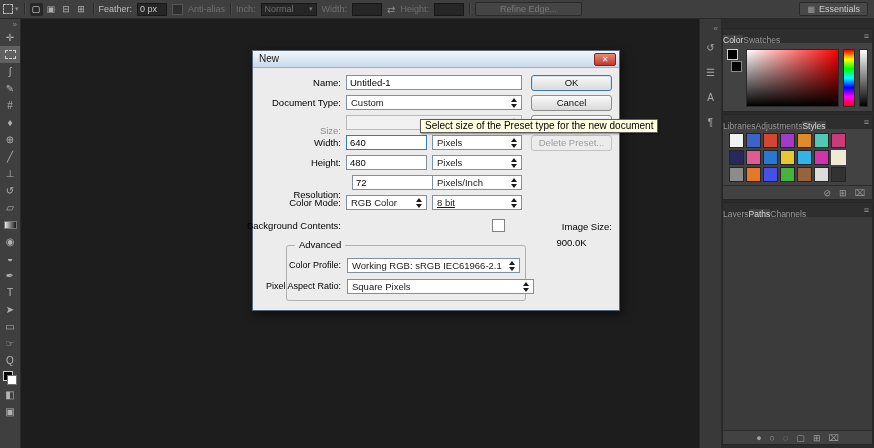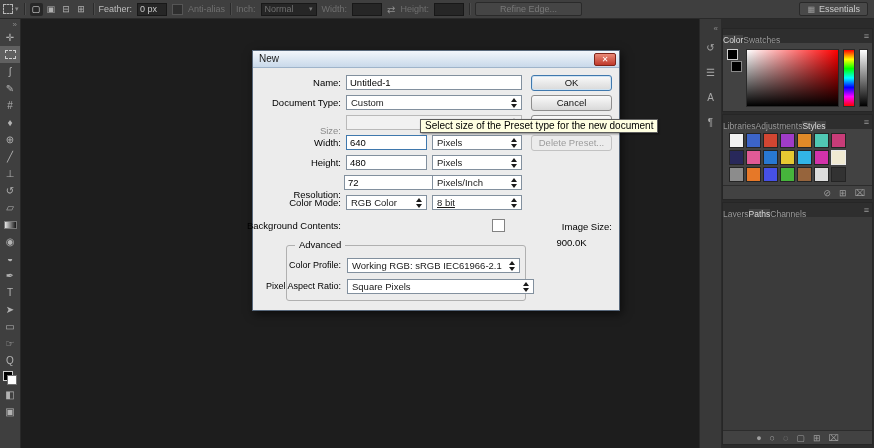--- a/index.html
+++ b/index.html
@@ -99,21 +99,21 @@
           background:linear-gradient(#ea8a78,#bf392b);border:1px solid #7e241a;color:#fff;
           font-size:8px;line-height:12px;text-align:center;box-sizing:border-box;}
   .lbl{position:absolute;right:278px;white-space:nowrap;font-size:9.5px;line-height:15px;color:#000;}
   .l-name{top:24px}.l-doctype{top:44px}.l-size{top:72px;color:#8a8a8a;}
   .l-width{top:84px}.l-height{top:104px}.l-res{top:136px}.l-mode{top:144px}.l-bg{top:167px}
   .txt{position:absolute;height:15px;box-sizing:border-box;border:1px solid #82909e;background:#fff;
        font:9.5px "Liberation Sans",sans-serif;padding:0 3px;color:#000;}
   .f-name{left:93px;top:24px;width:176px;}
   .f-width{left:93px;top:84px;width:81px;border-color:#3f78ad;}
   .f-height{left:93px;top:104px;width:81px;}
-  .f-res{left:91px;top:124px;width:96px;}
+  .f-res{left:99px;top:124px;width:96px;}
   .dd{position:absolute;height:15px;box-sizing:border-box;border:1px solid #82909e;background:#fff;color:#1a1a1a;}
   .dd .dd-text{display:block;padding:0 13px 0 4px;line-height:13px;font-size:9.5px;
        white-space:nowrap;overflow:hidden;}
   .dd.disabled{background:#f1f1f1;color:#9c9c9c;border-color:#b9b9b9;}
   .spin{position:absolute;right:3px;top:50%;margin-top:-5px;width:7px;height:10px;}
   .spin::before{content:"";position:absolute;left:0;top:0;border-left:3.5px solid transparent;
        border-right:3.5px solid transparent;border-bottom:4px solid currentColor;}
   .spin::after{content:"";position:absolute;left:0;bottom:0;border-left:3.5px solid transparent;
        border-right:3.5px solid transparent;border-top:4px solid currentColor;}
   .f-doctype{left:93px;top:44px;width:176px;}

